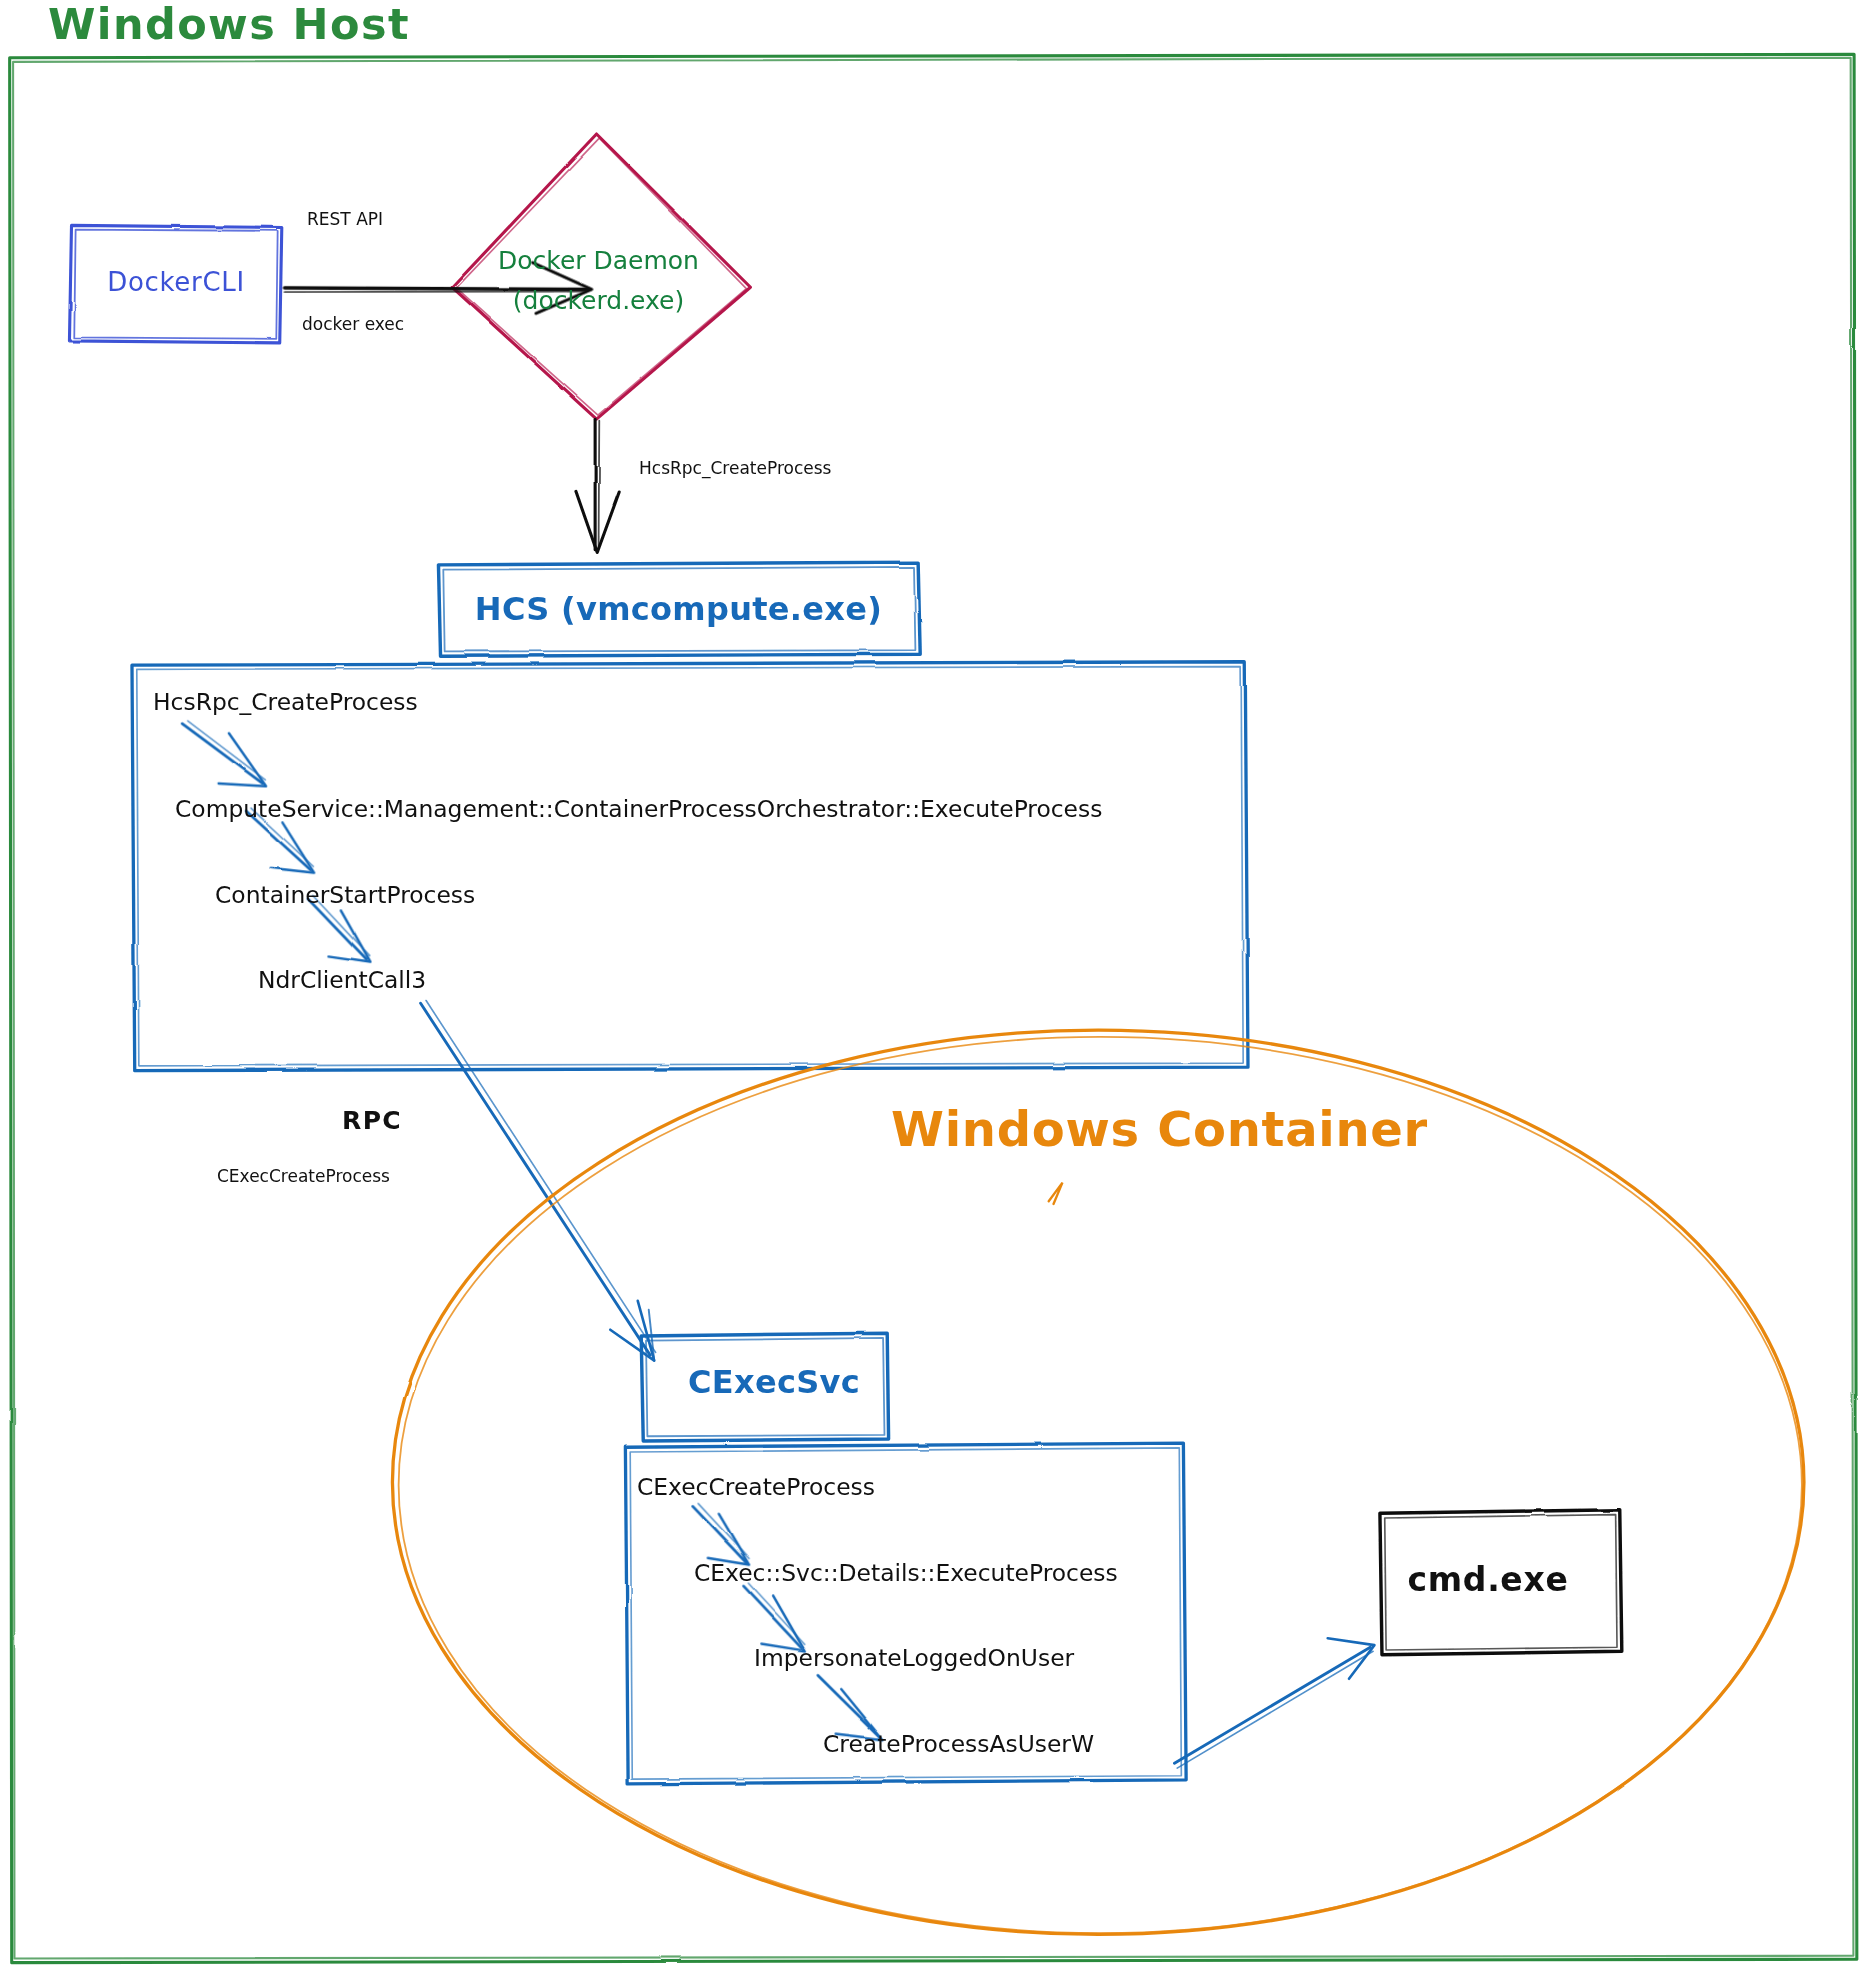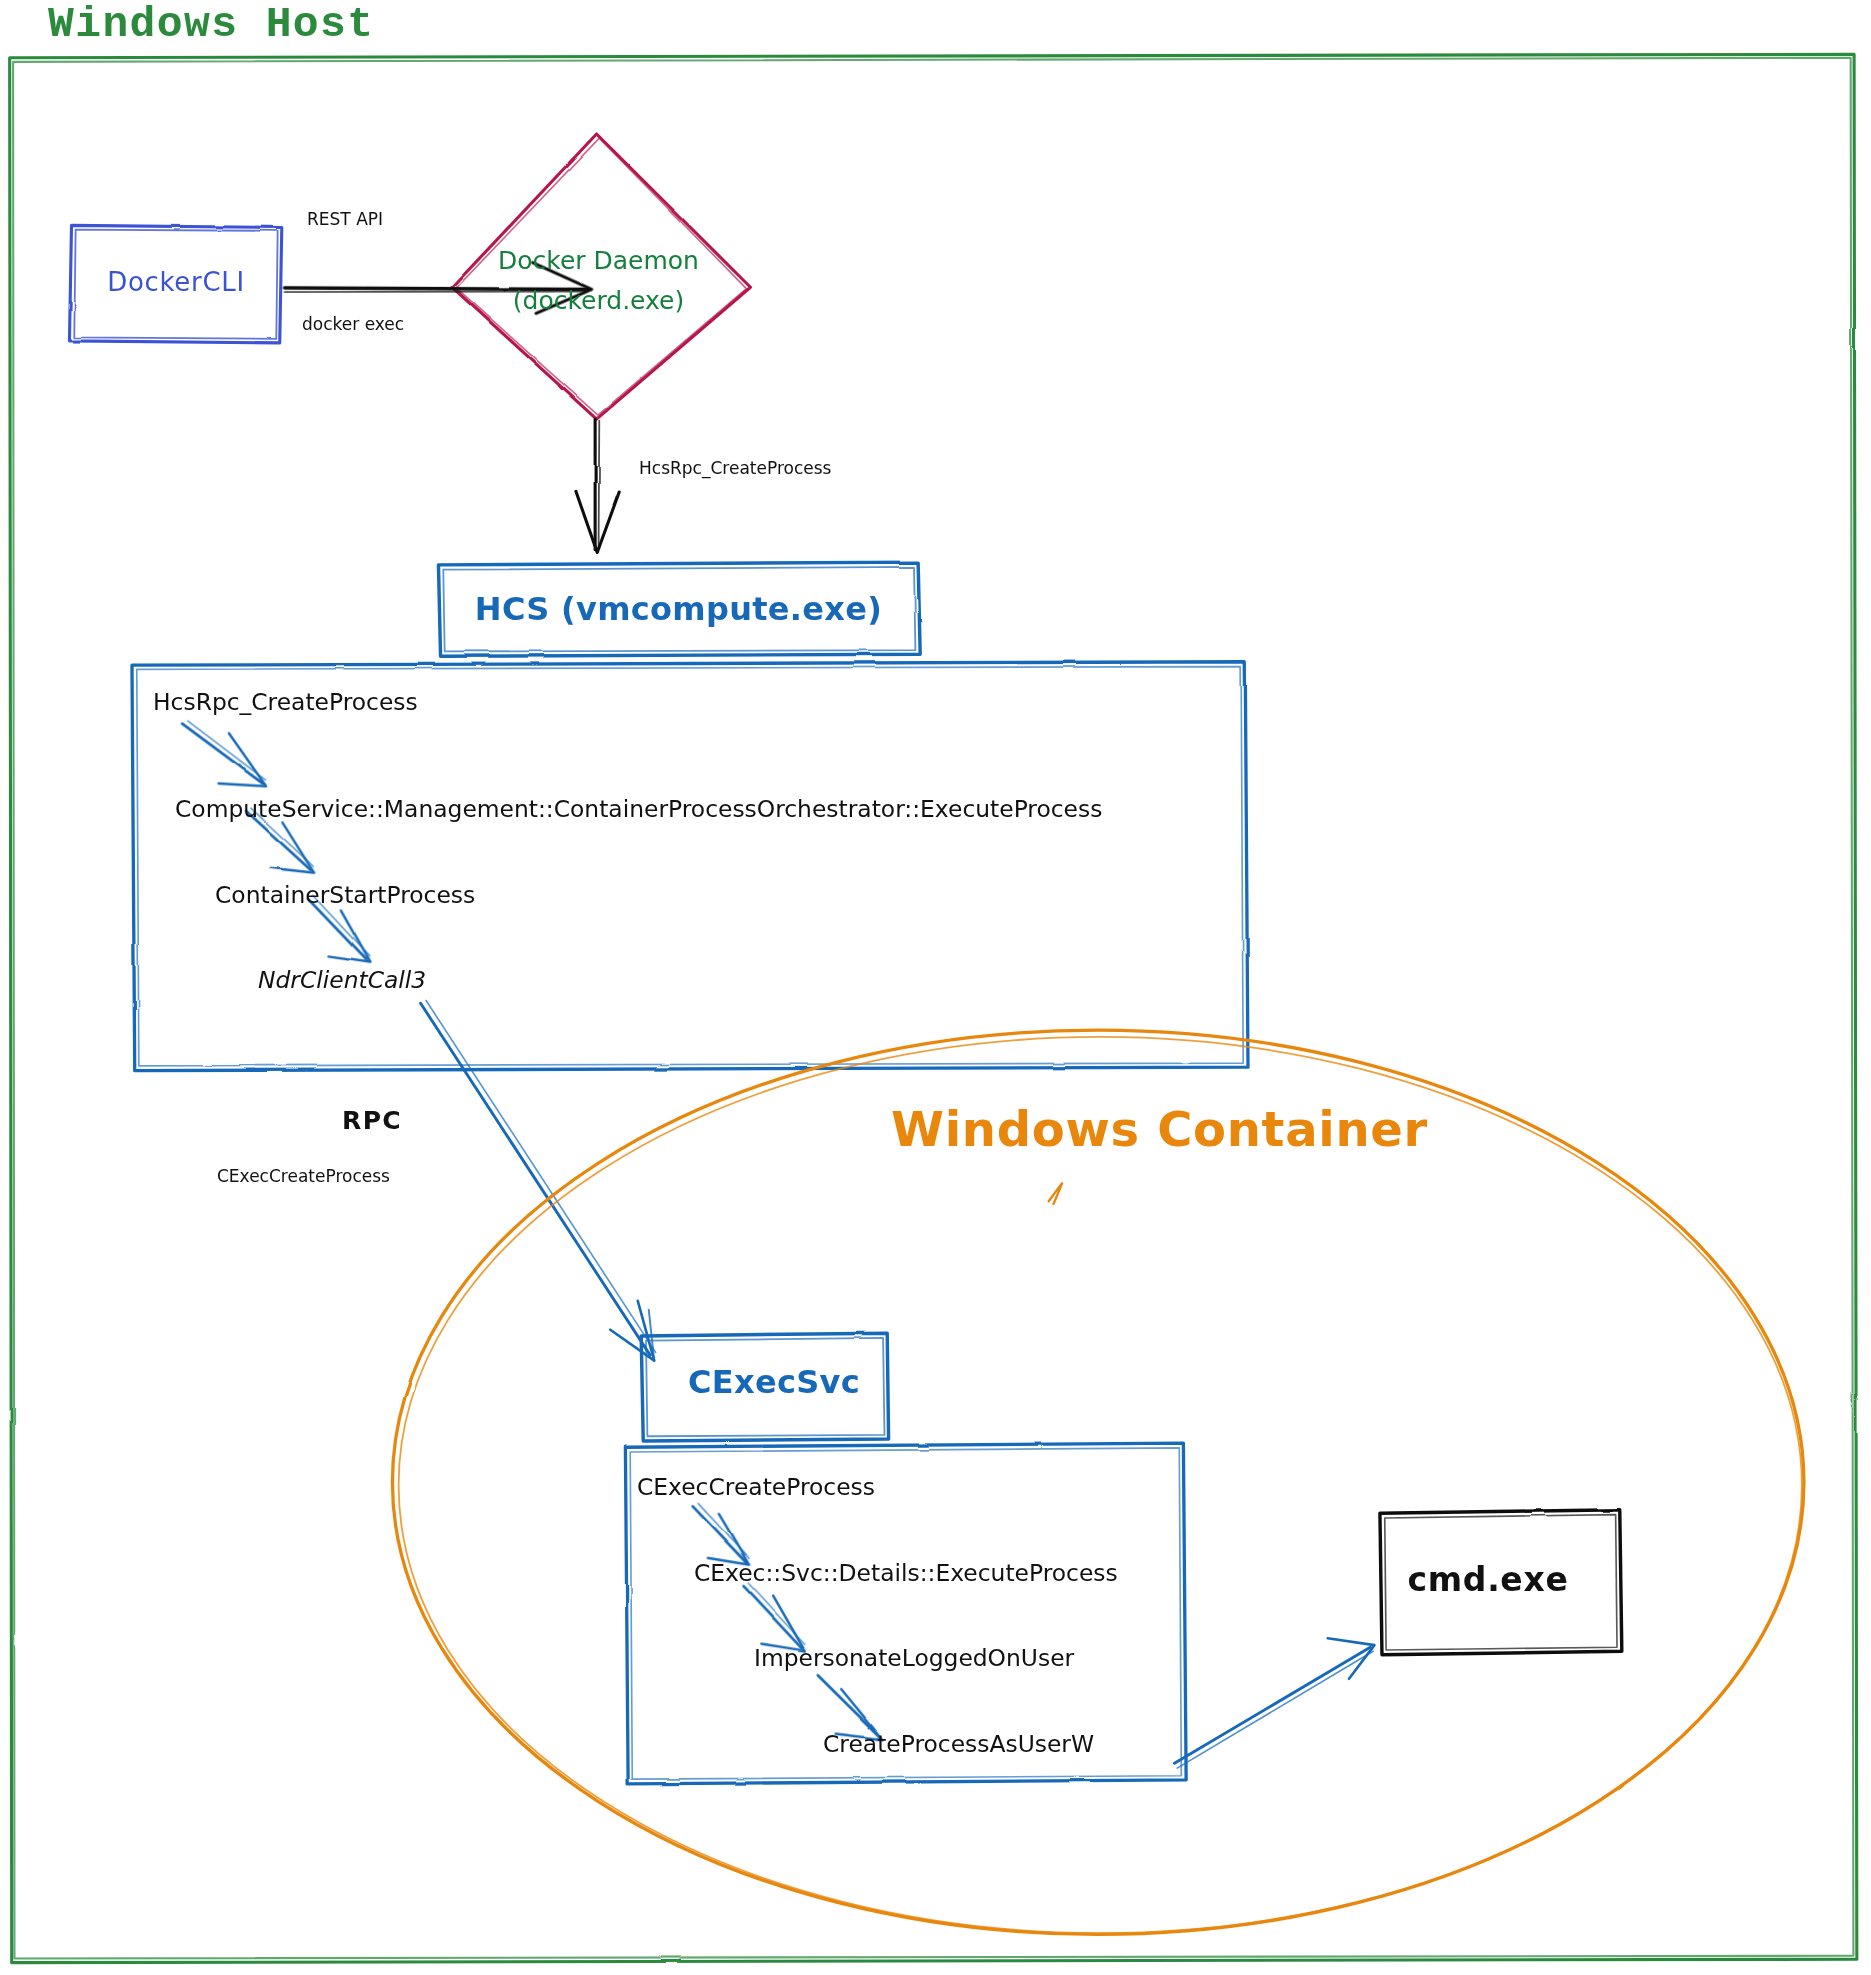--- a/index.html
+++ b/index.html
@@ -36,21 +36,20 @@
   }
   .hand {
     font-family: "DejaVu Sans", sans-serif;
     font-weight: 400;
   }
   .t-green {
     color: #2c8a3d;
     font-size: 43px;
     font-weight: 700;
     letter-spacing: 1.4px;
-    font-family: Liberation Mono, monospace;
   }
   .t-orange {
     color: #e8870c;
     font-size: 48px;
     font-weight: 700;
     letter-spacing: 0.7px;
   }
   .t-blue-node {
     color: #1769b8;
     font-size: 32px;
@@ -228,21 +227,21 @@
 
   <div class="lbl hand t-black-sm" style="left:302px; top:315px;">docker exec</div>
 
   <div class="lbl hand t-black-sm" style="left:639px; top:459px;">HcsRpc_CreateProcess</div>
 
   <div class="lbl hand t-blue-node ctr" style="left:438px; top:591px; width:481px;">HCS (vmcompute.exe)</div>
 
   <div class="lbl hand t-black" style="left:153px; top:689px;">HcsRpc_CreateProcess</div>
   <div class="lbl hand t-black" style="left:175px; top:796px;">ComputeService::Management::ContainerProcessOrchestrator::ExecuteProcess</div>
   <div class="lbl hand t-black" style="left:215px; top:882px;">ContainerStartProcess</div>
-  <div class="lbl hand t-black" style="left:258px; top:967px;font-style:italic;">NdrClientCall3</div>
+  <div class="lbl hand t-black" style="left:258px; top:967px;">NdrClientCall3</div>
 
   <div class="lbl hand t-black-big" style="left:342px; top:1107px;">RPC</div>
 
   <div class="lbl hand t-black-sm" style="left:217px; top:1167px;">CExecCreateProcess</div>
 
   <div class="lbl hand t-orange" style="left:891px; top:1102px;">Windows Container</div>
 
   <div class="lbl hand t-blue-node" style="left:688px; top:1364px;">CExecSvc</div>
 
   <div class="lbl hand t-black" style="left:637px; top:1474px;">CExecCreateProcess</div>

